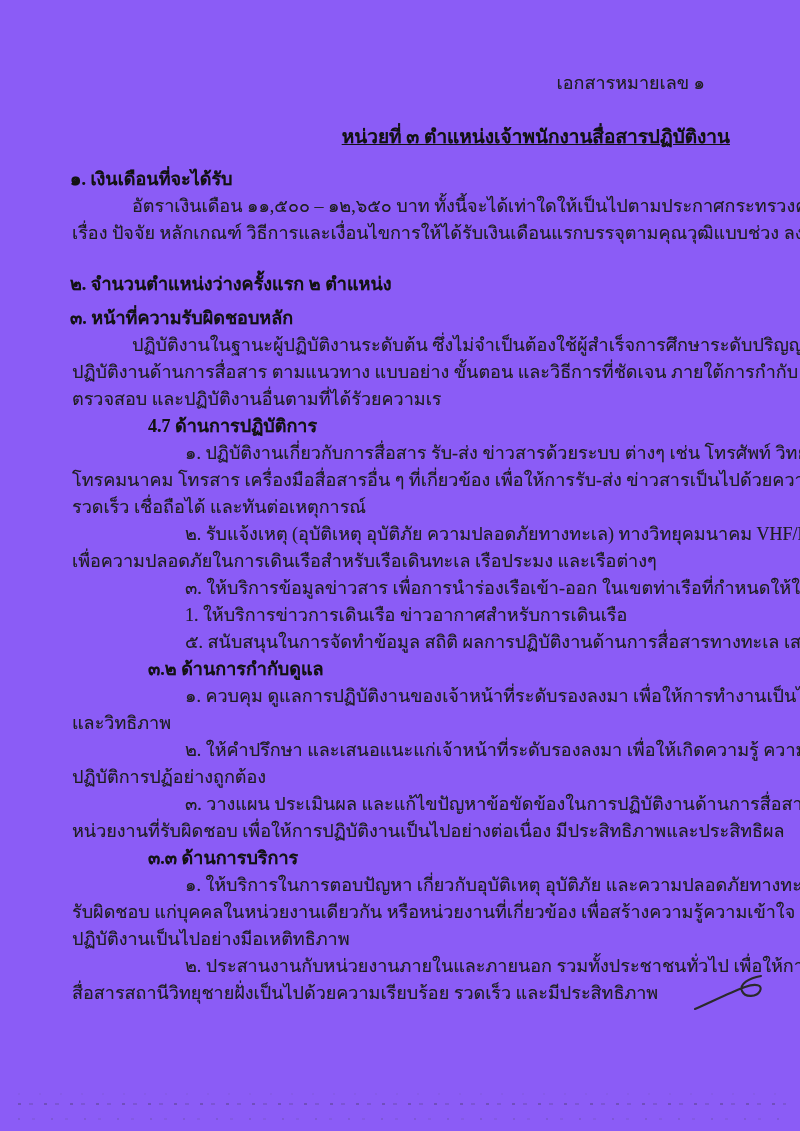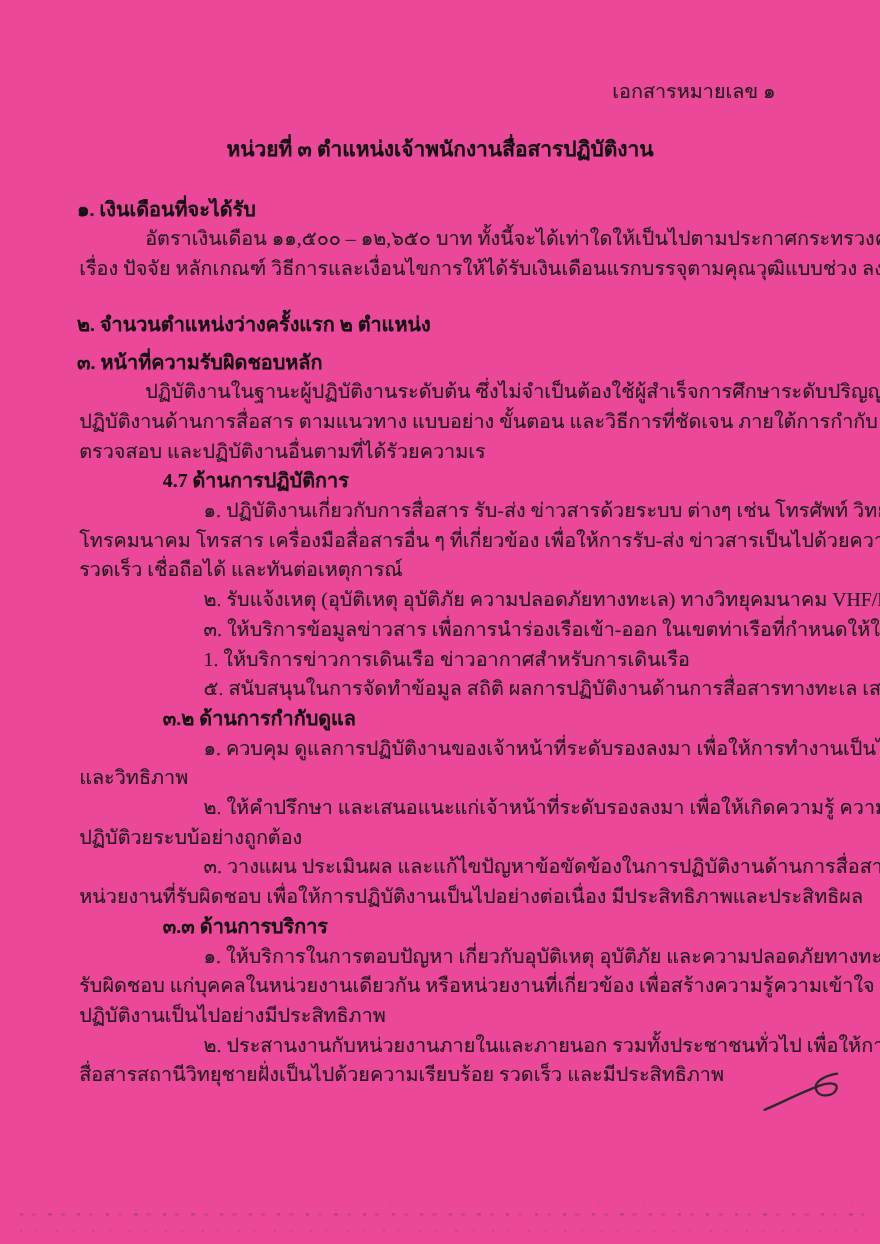--- a/index.html
+++ b/index.html
@@ -8,42 +8,43 @@
     background:#fdfdfc;
     font-family:"Liberation Serif","DejaVu Serif",serif;
     color:#1d1d1d;
     overflow:hidden;
   }
   .page{
     position:relative;
     width:800px;height:1131px;
     padding:70px 70px 0 70px;
     box-sizing:border-box;
-    background:#ec4899;
+    background:#8b5cf6;
   }
   .line{
     font-size:18px;
     line-height:27px;
     white-space:nowrap;
     color:#1f1f1f;
     text-shadow:0 0 .4px rgba(0,0,0,.35);
   }
   .doc-number{
     text-align:right;
     padding-right:25px;
   }
   .title{
-    text-align:center;
+    text-align:right;
     font-weight:bold;
     font-size:19px;
     margin-top:26px;
     color:#121212;
+    text-decoration:underline;
   }
   .h{ font-weight:bold; color:#121212; }
-  .h-1{ margin-top:27px;font-family:Liberation Serif, serif; }
+  .h-1{ margin-top:16px;font-family:Liberation Serif, serif; }
   .h-2{ margin-top:24px; }
   .h-3{ margin-top:7px; }
   .indent-p{ padding-left:62px; }   
   .indent-sub{ padding-left:78px; } 
   .indent-item{ padding-left:115px; } 
   .cont{ padding-left:2px; }        
 
   .signature{
     position:absolute;
     left:693px; top:973px;
@@ -96,36 +97,37 @@
   <div class="line h h-3">๓. หน้าที่ความรับผิดชอบหลัก</div>
   <div class="line indent-p">ปฏิบัติงานในฐานะผู้ปฏิบัติงานระดับต้น ซึ่งไม่จำเป็นต้องใช้ผู้สำเร็จการศึกษาระดับปริญญา</div>
   <div class="line cont">ปฏิบัติงานด้านการสื่อสาร ตามแนวทาง แบบอย่าง ขั้นตอน และวิธีการที่ชัดเจน ภายใต้การกำกับ แนะนำ</div>
   <div class="line cont">ตรวจสอบ และปฏิบัติงานอื่นตามที่ได้รัวยความเร</div>
 
   <div class="line h indent-sub">4.7 ด้านการปฏิบัติการ</div>
   <div class="line indent-item">๑. ปฏิบัติงานเกี่ยวกับการสื่อสาร รับ-ส่ง ข่าวสารด้วยระบบ ต่างๆ เช่น โทรศัพท์ วิทยุ</div>
   <div class="line cont">โทรคมนาคม โทรสาร เครื่องมือสื่อสารอื่น ๆ ที่เกี่ยวข้อง เพื่อให้การรับ-ส่ง ข่าวสารเป็นไปด้วยความถูกต้อง</div>
   <div class="line cont">รวดเร็ว เชื่อถือได้ และทันต่อเหตุการณ์</div>
   <div class="line indent-item">๒. รับแจ้งเหตุ (อุบัติเหตุ อุบัติภัย ความปลอดภัยทางทะเล) ทางวิทยุคมนาคม VHF/FM , HF/SSB</div>
+  <div class="line cont">เพื่อความปลอดภัยในการเดินเรือสำหรับเรือเดินทะเล เรือประมง และเรือต่างๆ</div>
   <div class="line indent-item">๓. ให้บริการข้อมูลข่าวสาร เพื่อการนำร่องเรือเข้า-ออก ในเขตท่าเรือที่กำหนดให้ใช้นำร่องของรัฐ</div>
   <div class="line indent-item">1. ให้บริการข่าวการเดินเรือ ข่าวอากาศสำหรับการเดินเรือ</div>
   <div class="line indent-item">๕. สนับสนุนในการจัดทำข้อมูล สถิติ ผลการปฏิบัติงานด้านการสื่อสารทางทะเล เสนอผู้บังคับบัญชา</div>
 
   <div class="line h indent-sub">๓.๒ ด้านการกำกับดูแล</div>
   <div class="line indent-item">๑. ควบคุม ดูแลการปฏิบัติงานของเจ้าหน้าที่ระดับรองลงมา เพื่อให้การทำงานเป็นไปอย่างมี</div>
   <div class="line cont">และวิทธิภาพ</div>
   <div class="line indent-item">๒. ให้คำปรึกษา และเสนอแนะแก่เจ้าหน้าที่ระดับรองลงมา เพื่อให้เกิดความรู้ ความเข้าใจและ</div>
-  <div class="line cont">ปฏิบัติวยระบบ้อย่างถูกต้อง</div>
+  <div class="line cont">ปฏิบัติการปฏ้อย่างถูกต้อง</div>
   <div class="line indent-item">๓. วางแผน ประเมินผล และแก้ไขปัญหาข้อขัดข้องในการปฏิบัติงานด้านการสื่อสารใน</div>
   <div class="line cont">หน่วยงานที่รับผิดชอบ เพื่อให้การปฏิบัติงานเป็นไปอย่างต่อเนื่อง มีประสิทธิภาพและประสิทธิผล</div>
 
   <div class="line h indent-sub">๓.๓ ด้านการบริการ</div>
   <div class="line indent-item">๑. ให้บริการในการตอบปัญหา เกี่ยวกับอุบัติเหตุ อุบัติภัย และความปลอดภัยทางทะเล ที่ตน</div>
   <div class="line cont">รับผิดชอบ แก่บุคคลในหน่วยงานเดียวกัน หรือหน่วยงานที่เกี่ยวข้อง เพื่อสร้างความรู้ความเข้าใจ และ</div>
-  <div class="line cont">ปฏิบัติงานเป็นไปอย่างมีประสิทธิภาพ</div>
+  <div class="line cont">ปฏิบัติงานเป็นไปอย่างมีอเหติทธิภาพ</div>
   <div class="line indent-item">๒. ประสานงานกับหน่วยงานภายในและภายนอก รวมทั้งประชาชนทั่วไป เพื่อให้การปฏิบัติการ</div>
   <div class="line cont">สื่อสารสถานีวิทยุชายฝั่งเป็นไปด้วยความเรียบร้อย รวดเร็ว และมีประสิทธิภาพ</div>
 
   <div class="signature">
     <svg width="78" height="48" viewBox="0 0 78 48" xmlns="http://www.w3.org/2000/svg">
       <path d="M2 36 C 16 30, 36 20, 52 14 C 63 10, 70 12, 67 18 C 64 24, 52 25, 49 18 C 46 11, 56 5, 68 3" fill="none" stroke="#2a2a2a" stroke-width="2.1" stroke-linecap="round"></path>
     </svg>
   </div>
 
   <div class="noise-row r0"></div>

